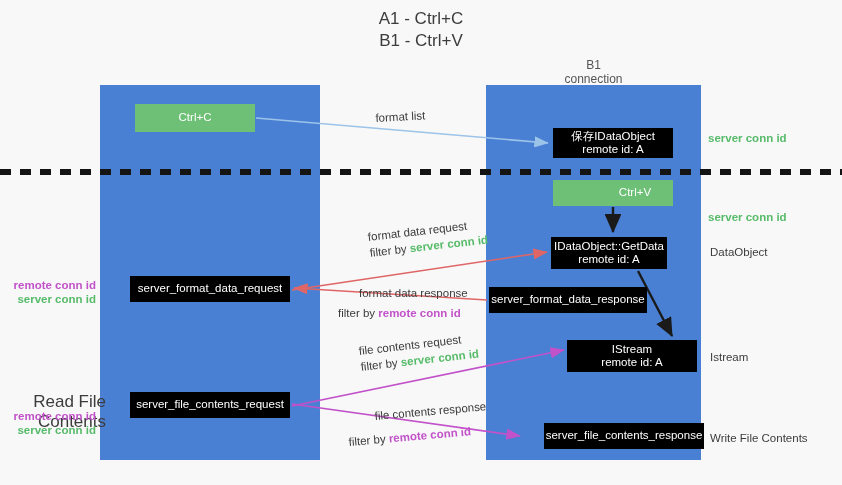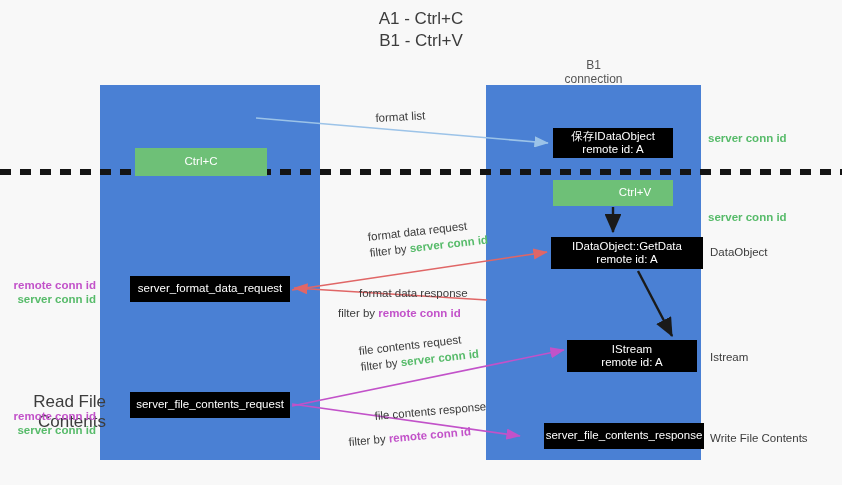--- a/index.html
+++ b/index.html
@@ -37,24 +37,24 @@
   .box{
     box-sizing:border-box;
     display:flex;align-items:center;justify-content:center;
     text-align:center;
     color:#ffffff;font-size:11.5px;line-height:13.5px;
     white-space:pre-line;
   }
   .box.green{background:#6ec077;}
   .box.orange{background:#000000;}
 
-  #box-ctrlc{left:135px;top:104px;width:132px;height:28px;margin-top:44px;}
+  #box-ctrlc{left:135px;top:104px;width:120px;height:28px;}
   #box-save-ido{left:553px;top:128px;width:120px;height:30px;}
   #box-ctrlv{left:553px;top:180px;width:120px;height:26px;padding-left:44px;}
-  #box-getdata{left:551px;top:237px;width:152px;height:32px;}
+  #box-getdata{left:551px;top:237px;width:116px;height:32px;}
   #box-sfdreq{left:130px;top:276px;width:160px;height:26px;}
   #box-sfdres{left:489px;top:287px;width:158px;height:26px;}
   #box-istream{left:567px;top:340px;width:130px;height:32px;}
   #box-sfcreq{left:130px;top:392px;width:160px;height:26px;}
   #box-sfcres{left:524px;top:423px;width:160px;height:26px;margin-left:20px;}
 
   
   .lbl{font-size:11.5px;color:#3c3c3c;line-height:14px;white-space:pre-line;}
   .green-t{color:#57bb6a;font-weight:bold;}
   .purple-t{color:#c252c9;font-weight:bold;}
@@ -131,20 +131,21 @@
     <line x1="292" y1="404" x2="520" y2="436" stroke="#c252c9" stroke-width="1.6" marker-end="url(#ah-mag)"></line>
   </svg>
 
   <div class="abs box green" id="box-ctrlc">Ctrl+C</div>
   <div class="abs box orange" id="box-save-ido">保存IDataObject
 remote id: A</div>
   <div class="abs box green" id="box-ctrlv">Ctrl+V</div>
   <div class="abs box orange" id="box-getdata">IDataObject::GetData
 remote id: A</div>
   <div class="abs box orange" id="box-sfdreq">server_format_data_request</div>
+  <div class="abs box orange" id="box-sfdres">server_format_data_response</div>
   <div class="abs box orange" id="box-istream">IStream
 remote id: A</div>
   <div class="abs box orange" id="box-sfcreq">server_file_contents_request</div>
   <div class="abs box orange" id="box-sfcres">server_file_contents_response</div>
 
   <div class="abs lbl green-t" id="lbl-srv1">server conn id</div>
   <div class="abs lbl green-t" id="lbl-srv2">server conn id</div>
   <div class="abs lbl" id="lbl-dataobject">DataObject</div>
   <div class="abs lbl" id="lbl-istream">Istream</div>
   <div class="abs lbl" id="lbl-writefile">Write File Contents</div>

